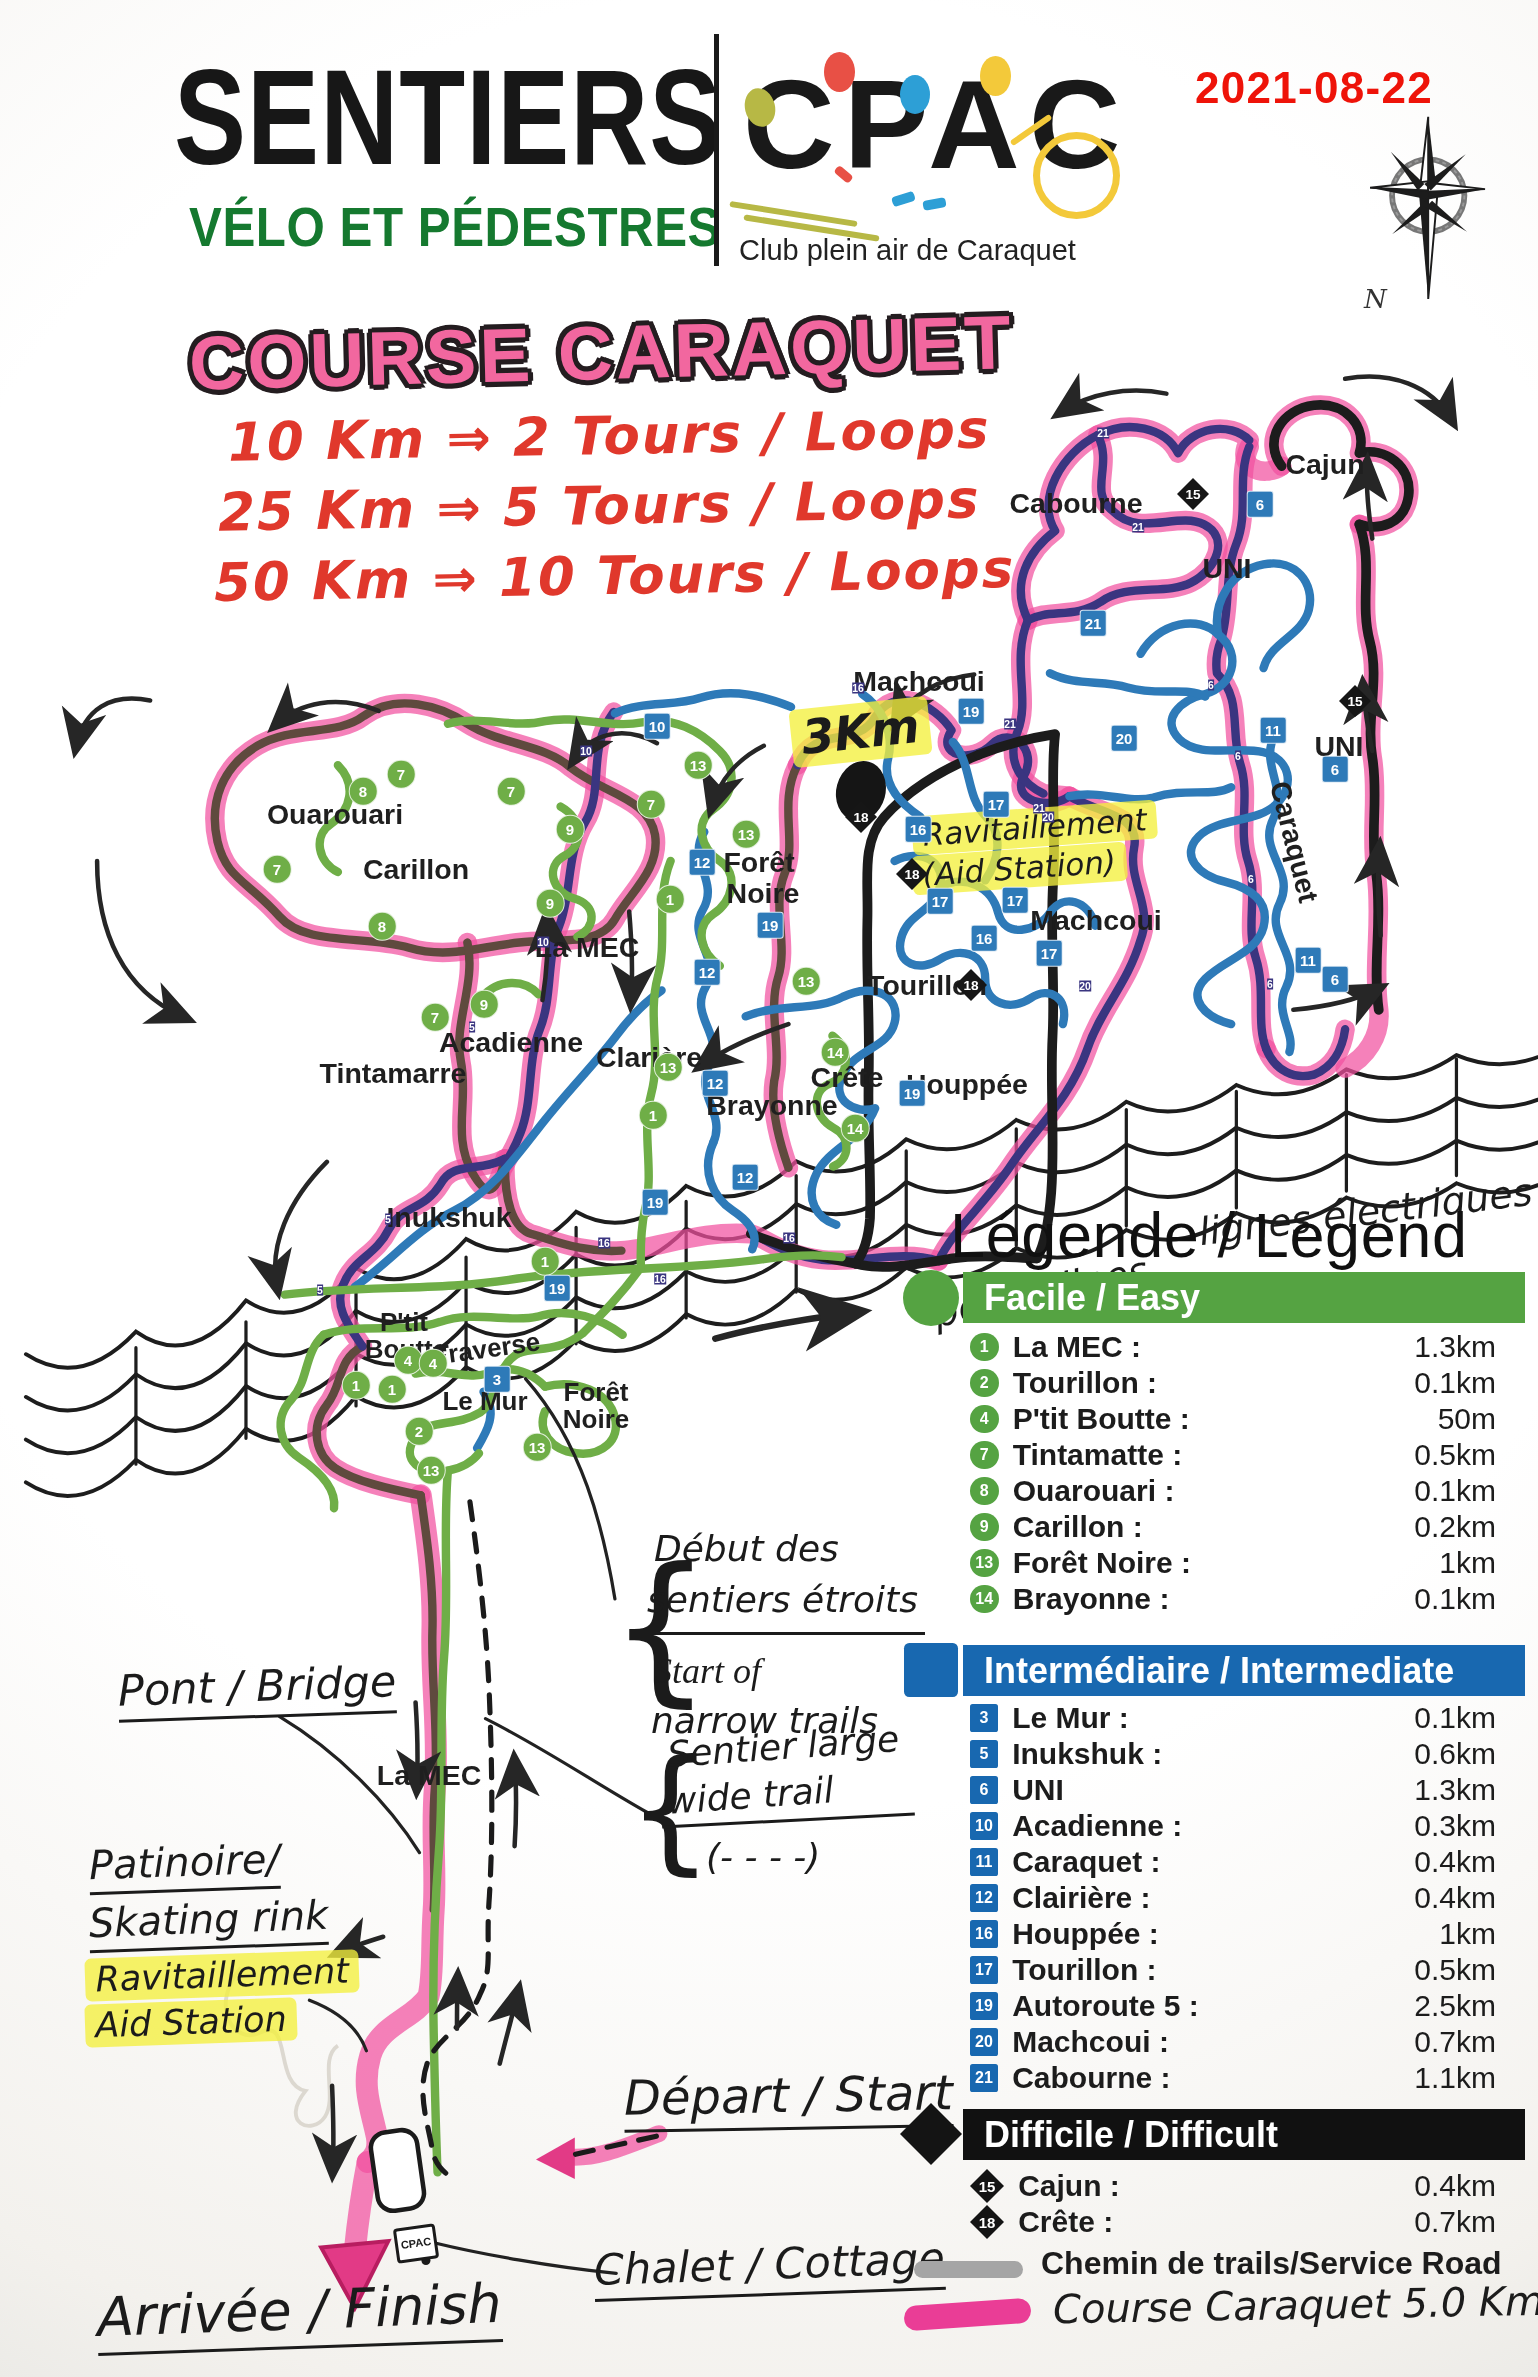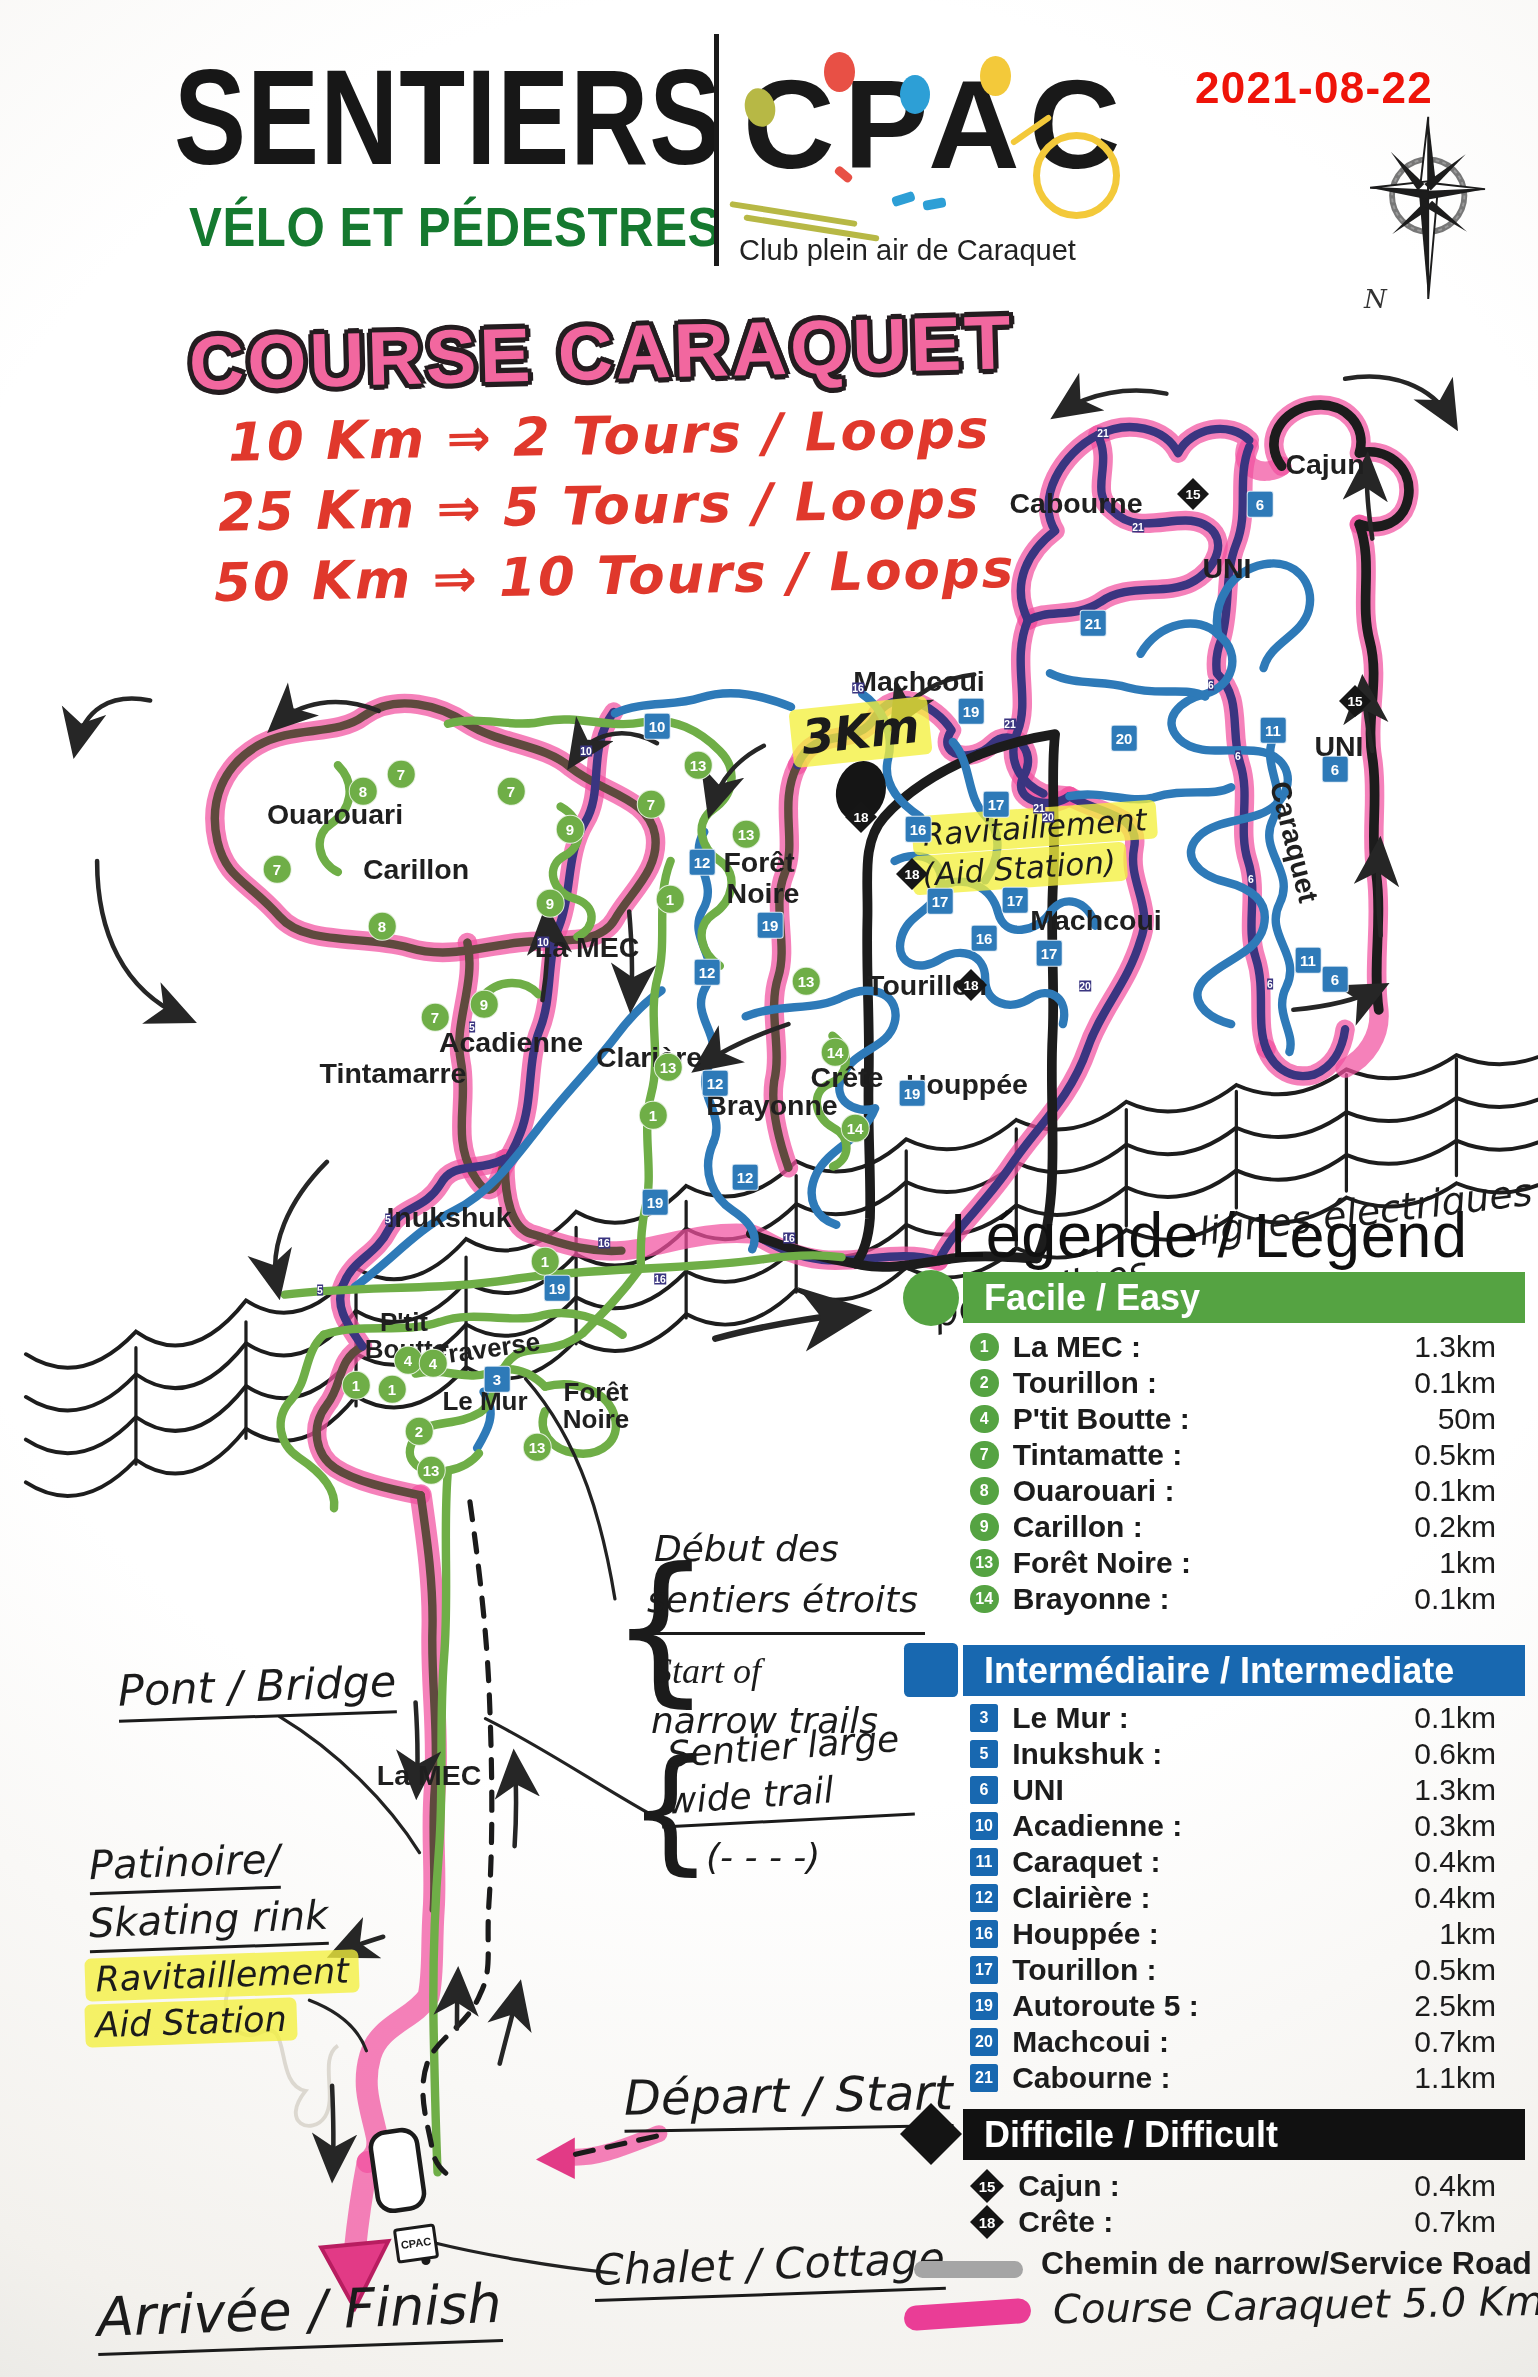--- a/index.html
+++ b/index.html
@@ -522,18 +522,18 @@
         <span class="lg-dist">0.4km</span>
       </div>
     <div class="lg-row">
         <span class="lmk lmk-di">18</span>
         <span class="lg-name">Crête :</span>
         <span class="lg-dist">0.7km</span>
       </div>
   </div>
 
   <div class="abs lg-serviceline"></div>
-  <div class="abs lg-servicetext">Chemin de narrow/Service Road</div>
+  <div class="abs lg-servicetext">Chemin de trails/Service Road</div>
   <div class="abs lg-courseline"></div>
   <div class="abs lg-coursetext">Course Caraquet 5.0 Km</div>
 
 </div>
 
 
 </body></html>

